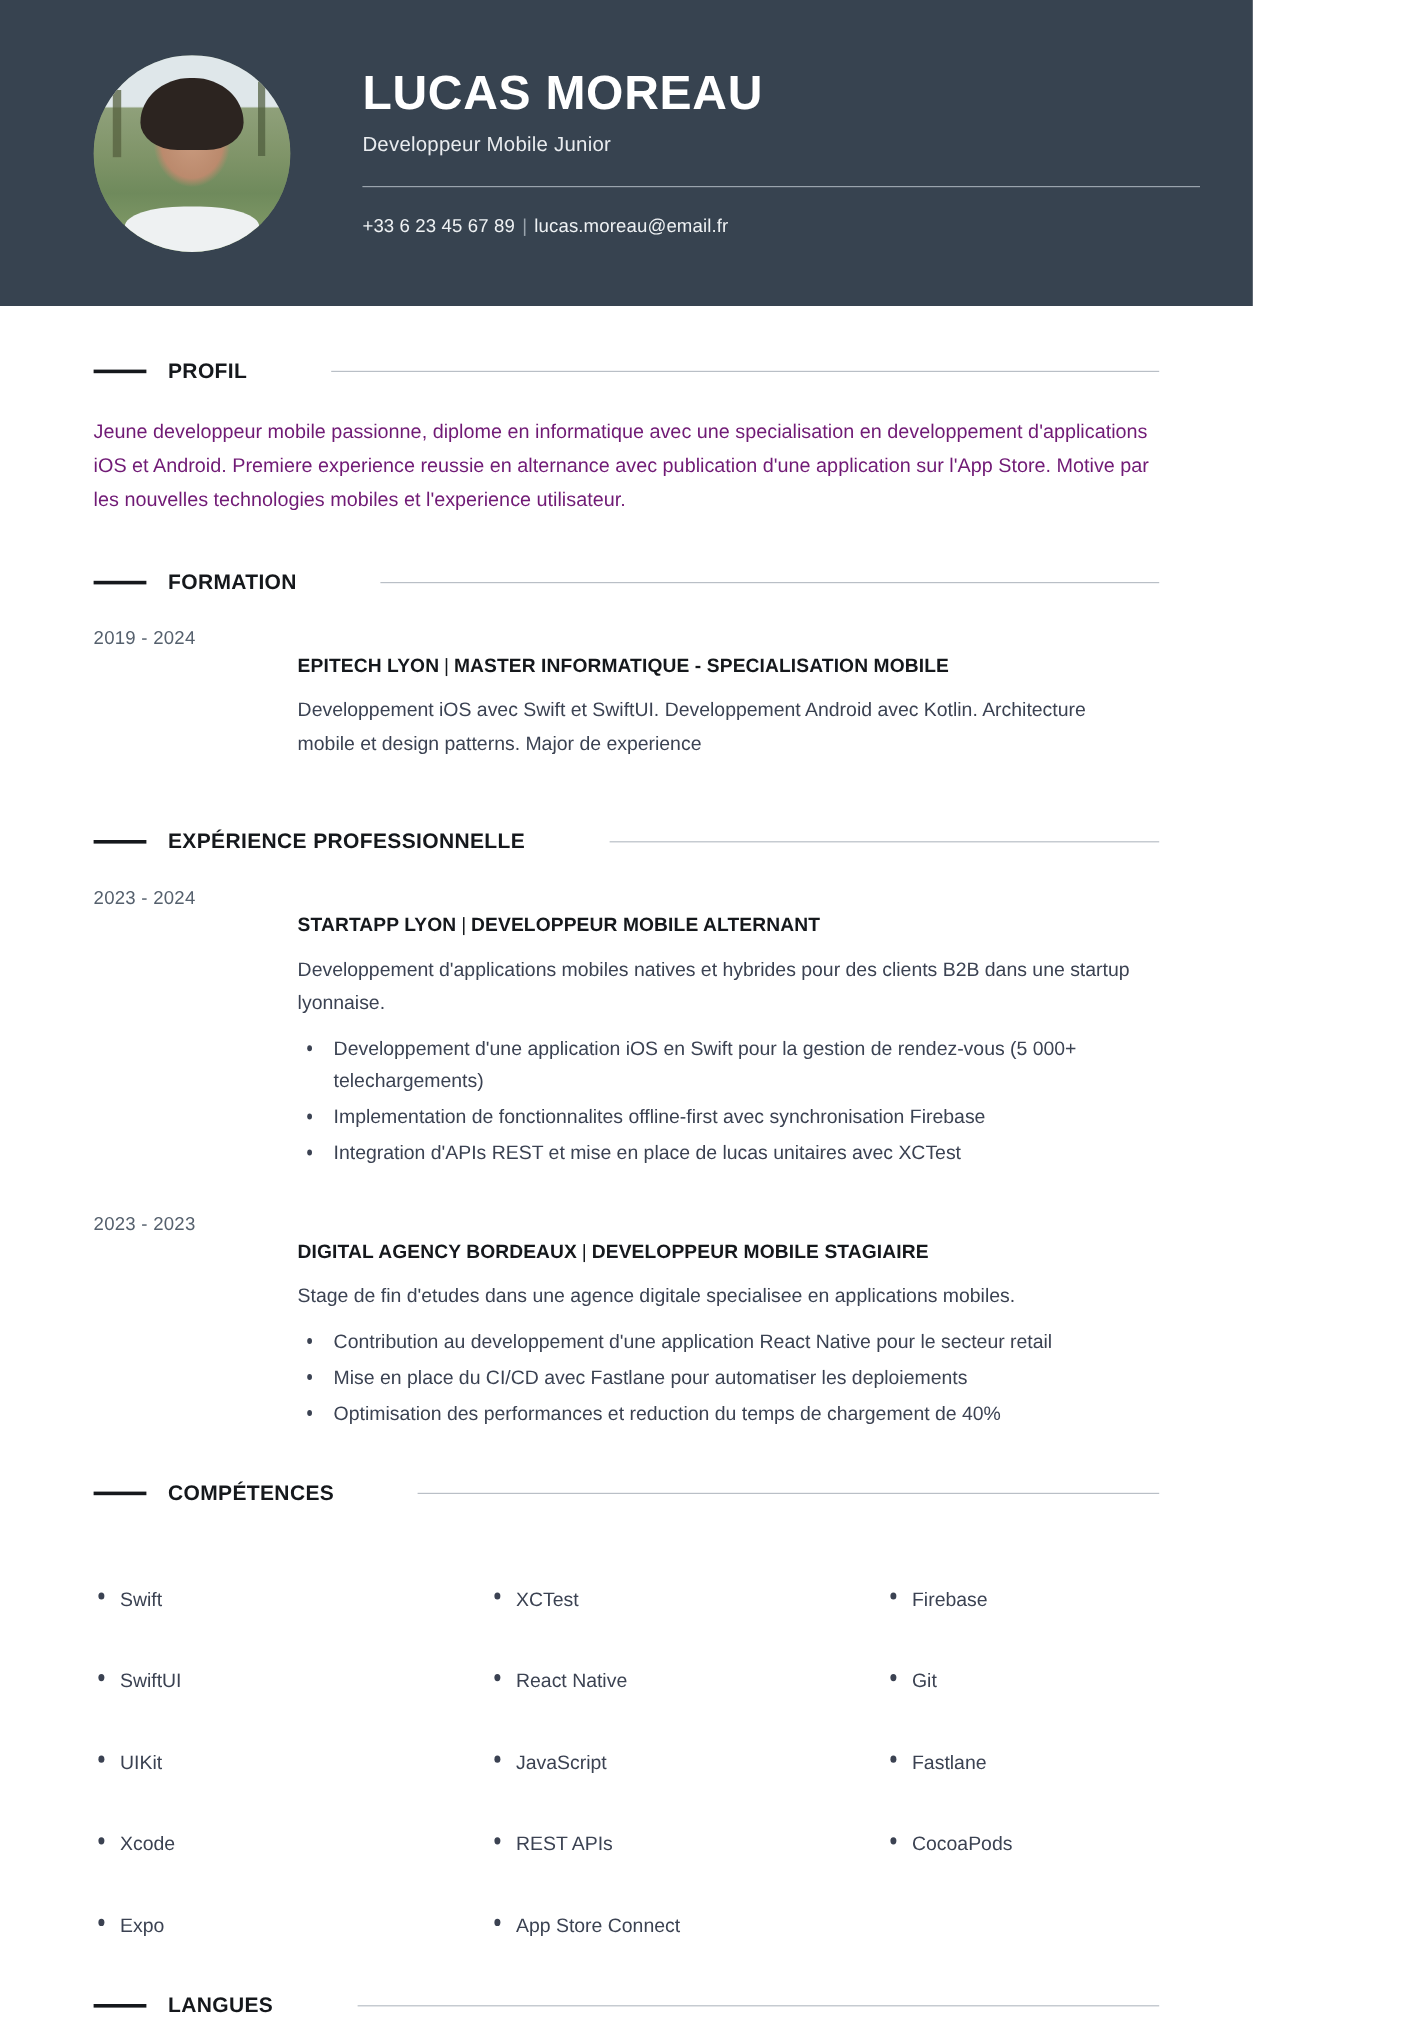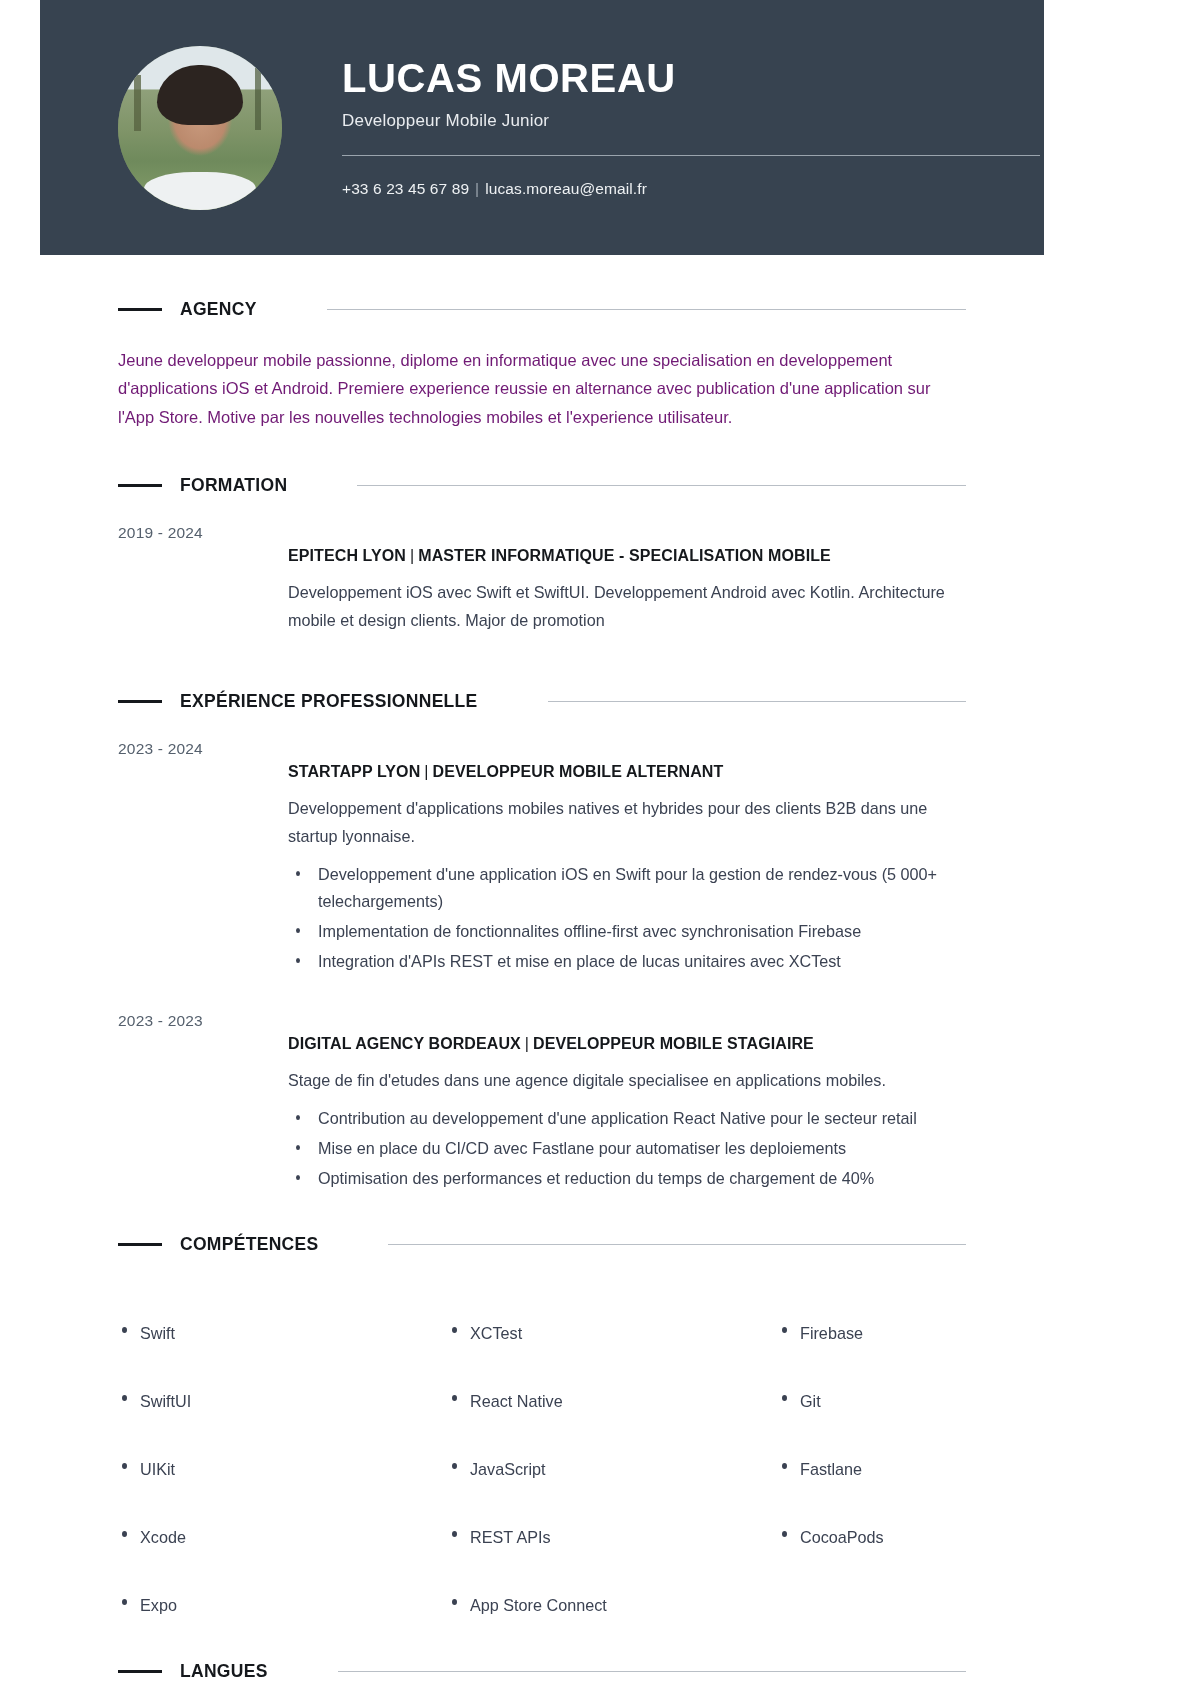--- a/index.html
+++ b/index.html
@@ -14,21 +14,20 @@
     position: relative;
     overflow: hidden;
     color: #3b4252;
   }
   .page {
     width: 1044px;
     height: 1684px;
     background: #ffffff;
     position: relative;
     box-sizing: border-box;
-    padding-left: 40px;
   }
 
   
   .header {
     background: #374350;
     height: 255px;
     display: flex;
     align-items: center;
     padding: 0 0 0 78px;
     box-sizing: border-box;
@@ -278,39 +277,39 @@
         <span>+33 6 23 45 67 89</span><span class="sep">|</span><span>lucas.moreau@email.fr</span>
       </div>
     </div>
   </div>
 
   <div class="content">
 
     <div class="section-block">
       <div class="section-head">
         <span class="sec-dash"></span>
-        <span class="sec-title">AGENCY</span>
+        <span class="sec-title">PROFIL</span>
         <span class="sec-line"></span>
       </div>
       <p class="profile-text">Jeune developpeur mobile passionne, diplome en informatique avec une specialisation en developpement d'applications iOS et Android. Premiere experience reussie en alternance avec publication d'une application sur l'App Store. Motive par les nouvelles technologies mobiles et l'experience utilisateur.</p>
     </div>
 
     <div class="section-block formation">
       <div class="section-head">
         <span class="sec-dash"></span>
         <span class="sec-title">FORMATION</span>
         <span class="sec-line"></span>
       </div>
       <div class="entry">
         <div class="entry-date">2019 - 2024</div>
         <div class="entry-body">
           <div class="entry-title">
             <span>EPITECH LYON</span><span class="pipe">|</span><span>MASTER INFORMATIQUE - SPECIALISATION MOBILE</span>
           </div>
-          <p class="entry-desc">Developpement iOS avec Swift et SwiftUI. Developpement Android avec Kotlin. Architecture mobile et design clients. Major de promotion</p>
+          <p class="entry-desc">Developpement iOS avec Swift et SwiftUI. Developpement Android avec Kotlin. Architecture mobile et design patterns. Major de experience</p>
         </div>
       </div>
     </div>
 
     <div class="section-block">
       <div class="section-head">
         <span class="sec-dash"></span>
         <span class="sec-title">EXPÉRIENCE PROFESSIONNELLE</span>
         <span class="sec-line wide"></span>
       </div>

